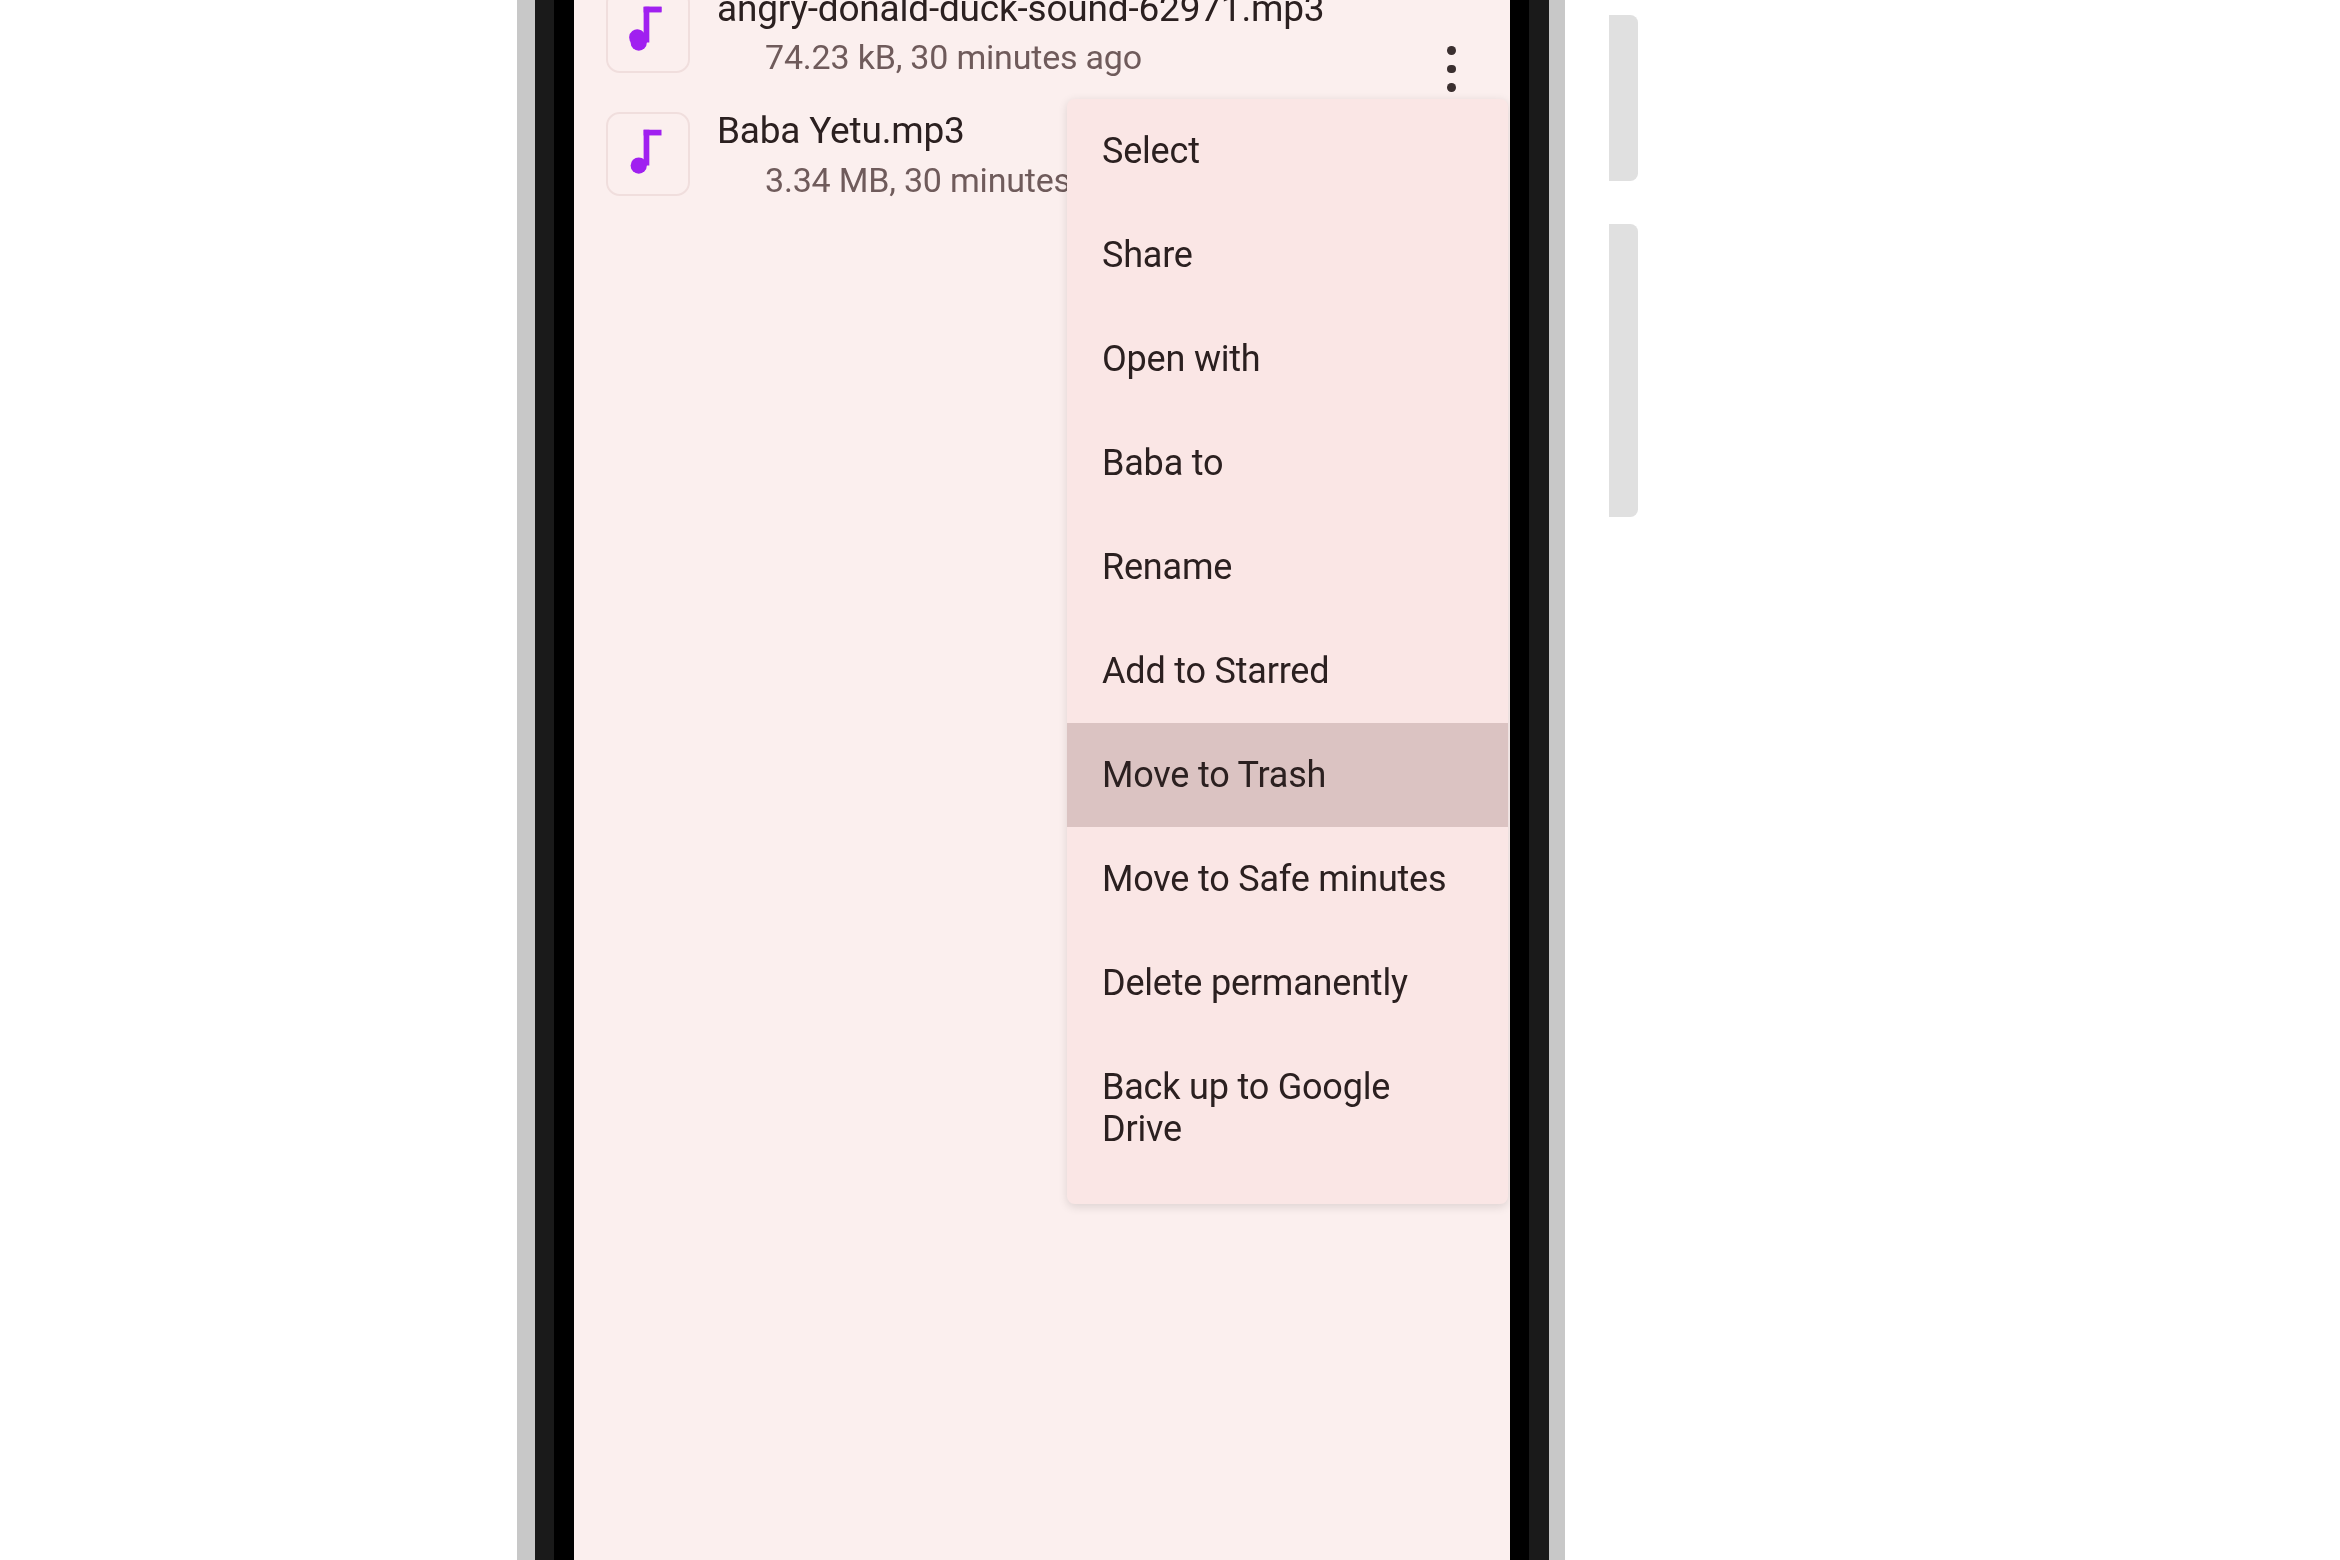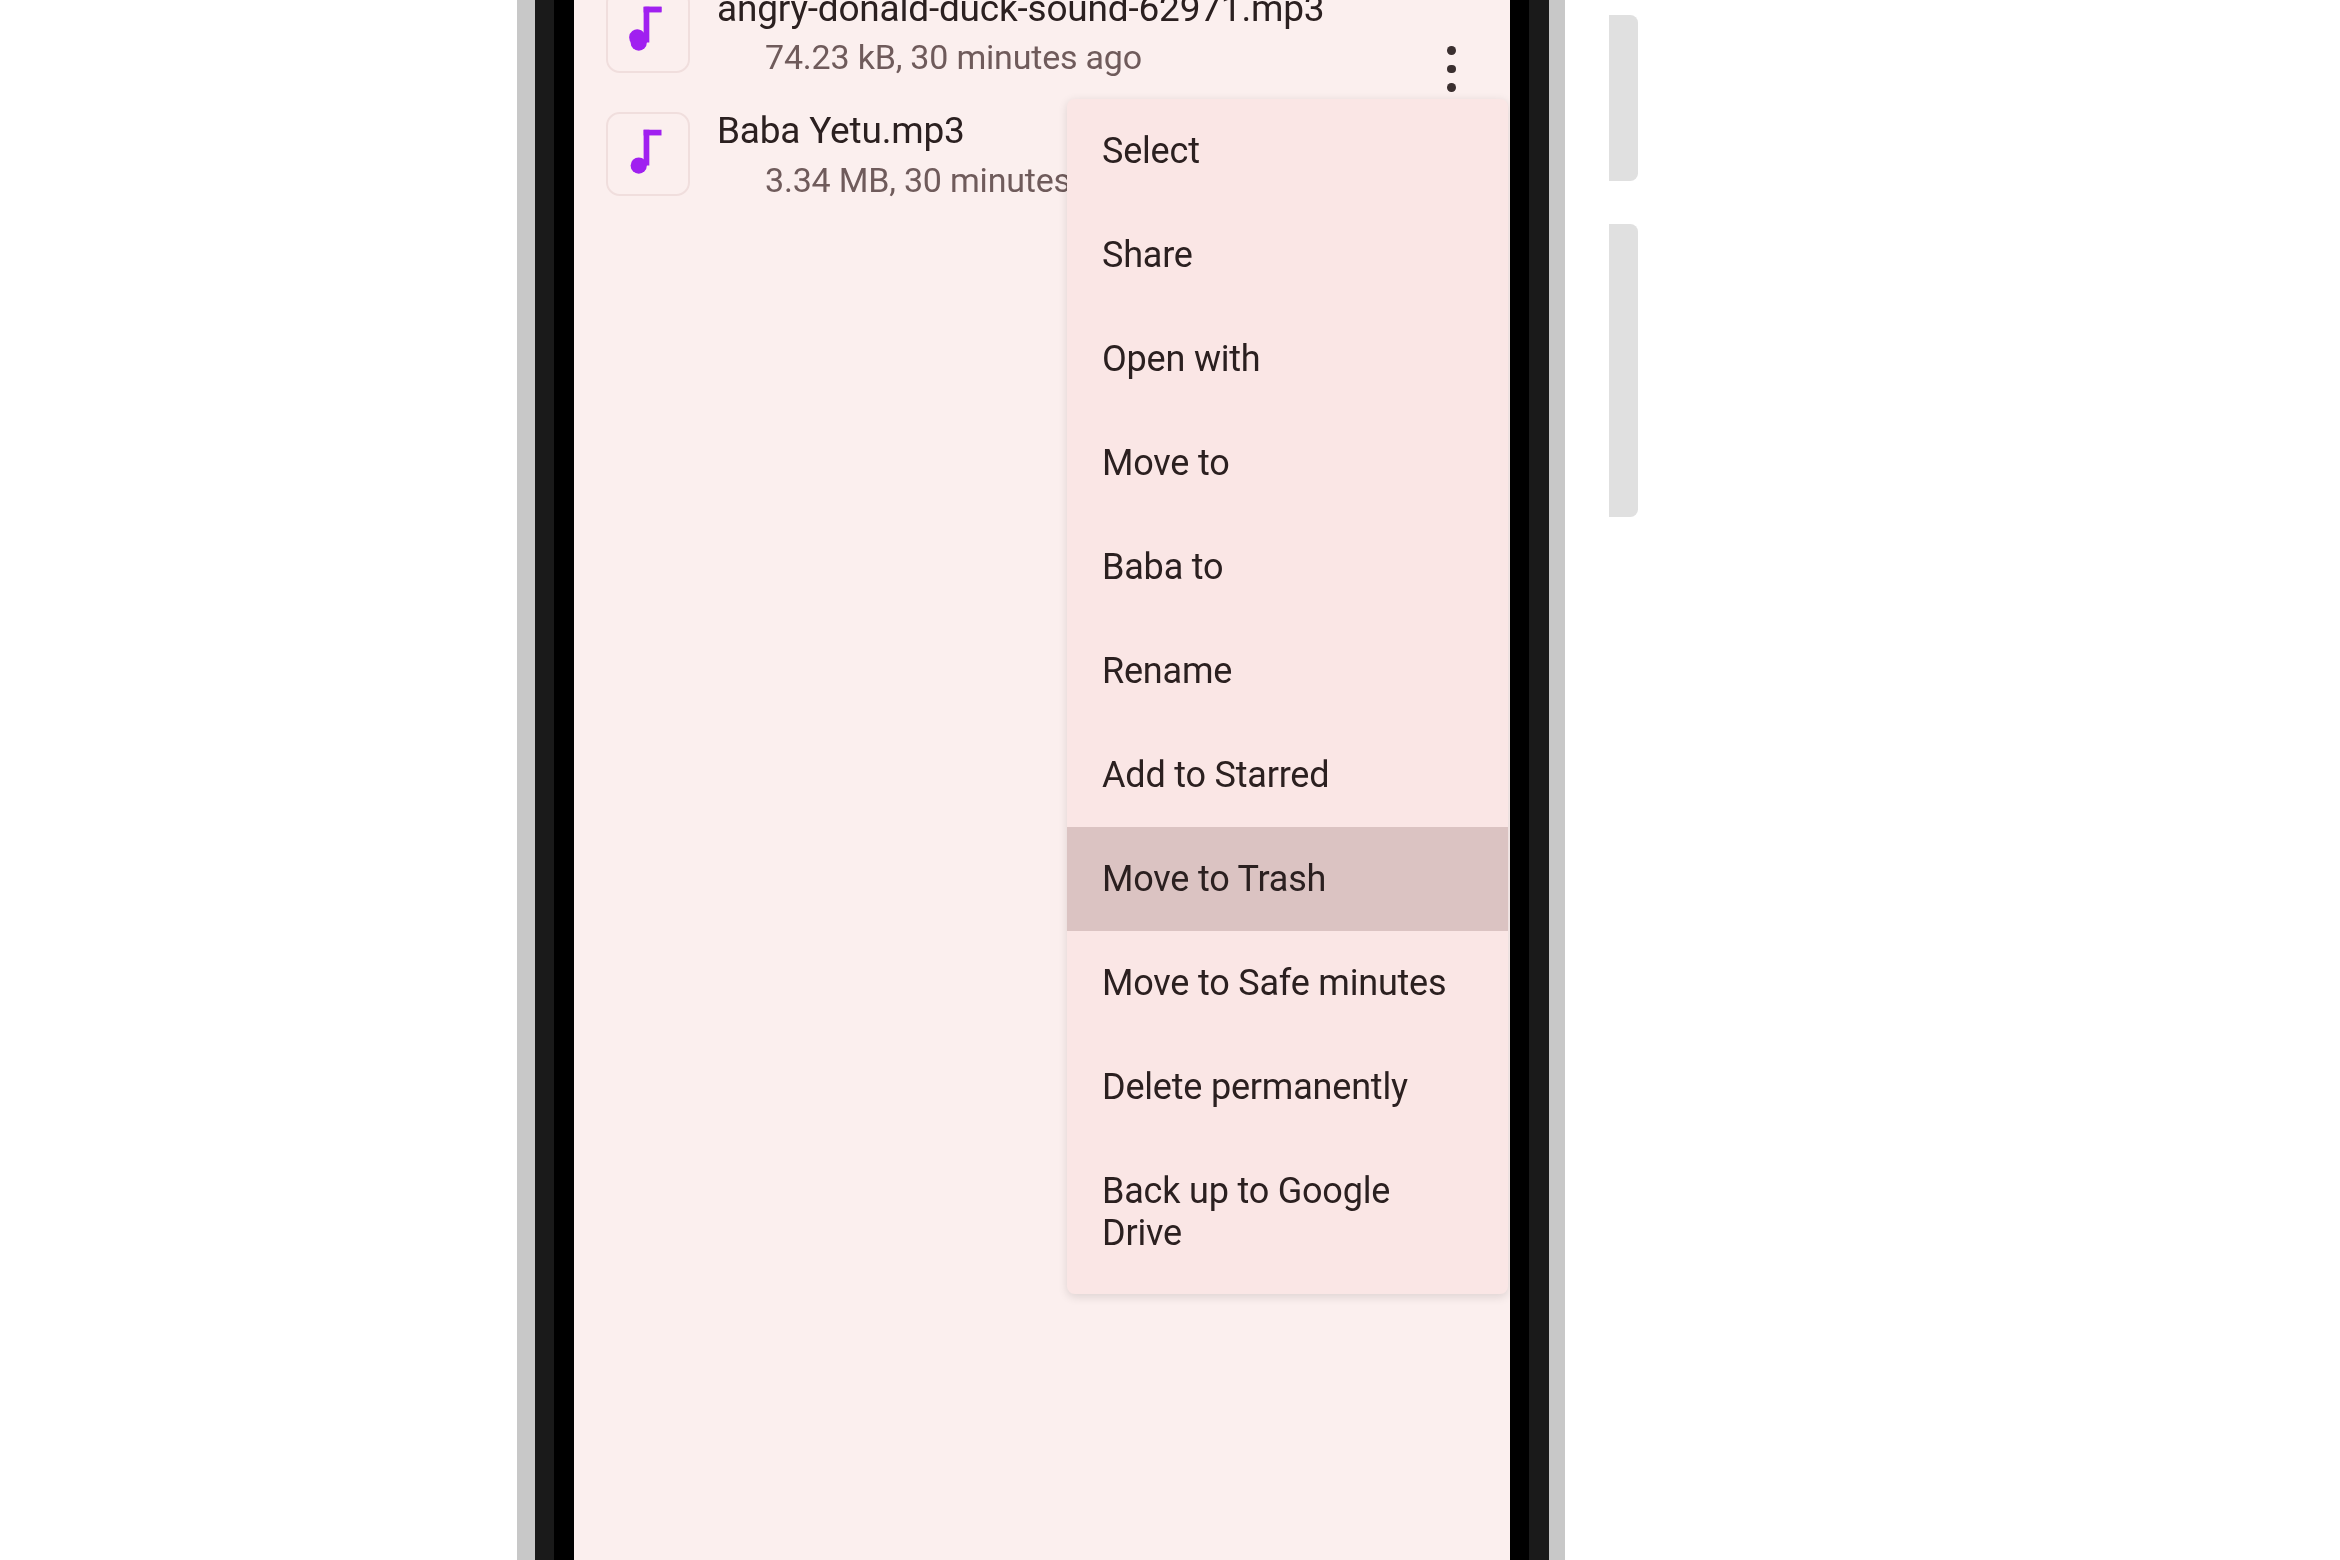--- a/index.html
+++ b/index.html
@@ -141,21 +141,21 @@
     }
     .context-menu {
       position: absolute;
       left: 493px;
       top: 137px;
       width: 441px;
       background: #fae6e5;
       border-radius: 7.8px;
       box-shadow: 0 2.9px 9.8px rgba(0,0,0,0.12);
       overflow: hidden;
-      padding-bottom: 9px;
+      padding-bottom: 23px;
     }
     .menu-item {
       padding: 31px 35px 31px 35px;
       font-size: 36px;
       color: #2b2020;
       cursor: pointer;
       letter-spacing: -0.2px;
     }
     .menu-item.highlighted {
       background: #dbc3c2;
@@ -212,21 +212,20 @@
           <div class="file-meta">3.34 MB, 30 minutes ago</div>
         </div>
       </div>
 
     </div>
 
     <div class="context-menu">
       <div class="menu-item">Select</div>
       <div class="menu-item">Share</div>
       <div class="menu-item">Open with</div>
-      <div class="menu-item">Move to</div>
       <div class="menu-item">Baba to</div>
       <div class="menu-item">Rename</div>
       <div class="menu-item">Add to Starred</div>
       <div class="menu-item highlighted">Move to Trash</div>
       <div class="menu-item">Move to Safe minutes</div>
       <div class="menu-item">Delete permanently</div>
       <div class="menu-item">Back up to Google Drive</div>
     </div>
 
   </div>

